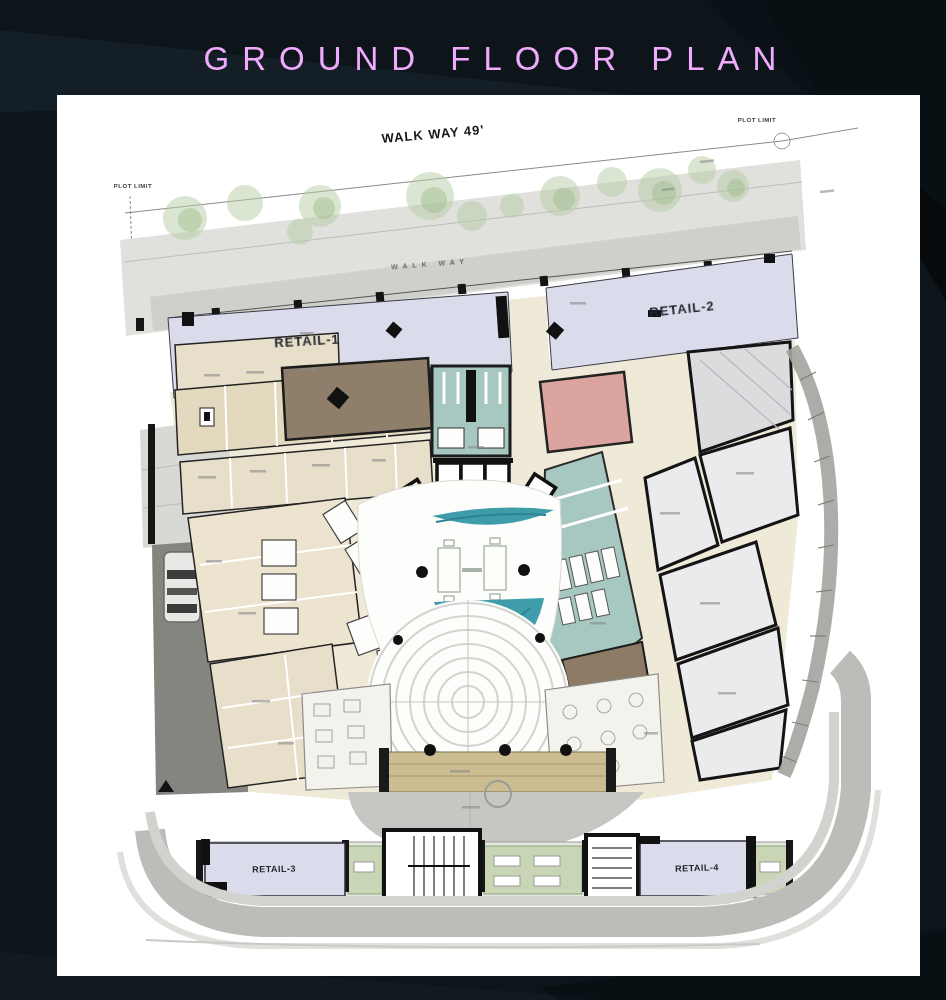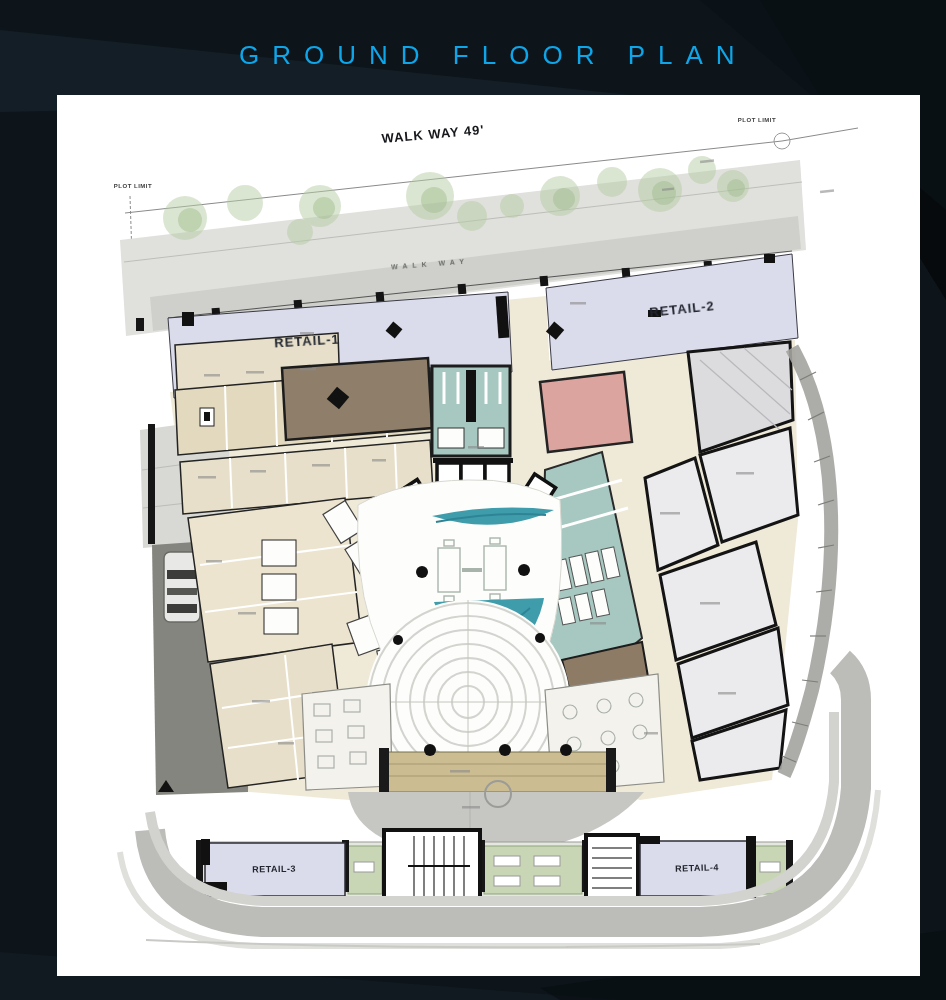--- a/index.html
+++ b/index.html
@@ -3,21 +3,21 @@
 <meta charset="utf-8">
 <style>
   html,body{margin:0;padding:0;background:#0d151a;}
   #stage{
     position:relative;width:946px;height:1000px;overflow:hidden;
     background:#0d151a;font-family:"Liberation Sans",sans-serif;
   }
   #bg-facets{position:absolute;left:0;top:0;width:946px;height:1000px;}
   #page-title{
     position:absolute;left:50%;top:40px;transform:translateX(-46%);
-    color:#0ea5e9;font-size:26px;font-weight:300;letter-spacing:13px;
+    color:#f0abfc;font-size:33px;font-weight:300;letter-spacing:13px;
     white-space:nowrap;
   }
   #card{
     position:absolute;left:57px;top:95px;width:863px;height:881px;
     background:#ffffff;
   }
   #plan-svg{position:absolute;left:0;top:0;width:863px;height:881px;filter:blur(.25px);}
   .lbl{position:absolute;transform:translate(-50%,-50%);white-space:nowrap;color:#1d1f26;}
   .lbl-walkway{font-size:13px;font-weight:bold;letter-spacing:1px;transform:translate(-50%,-50%) rotate(-5deg);color:#17181c;}
   .lbl-plot{font-size:6px;letter-spacing:.5px;color:#3c3c3c;font-weight:bold;}

